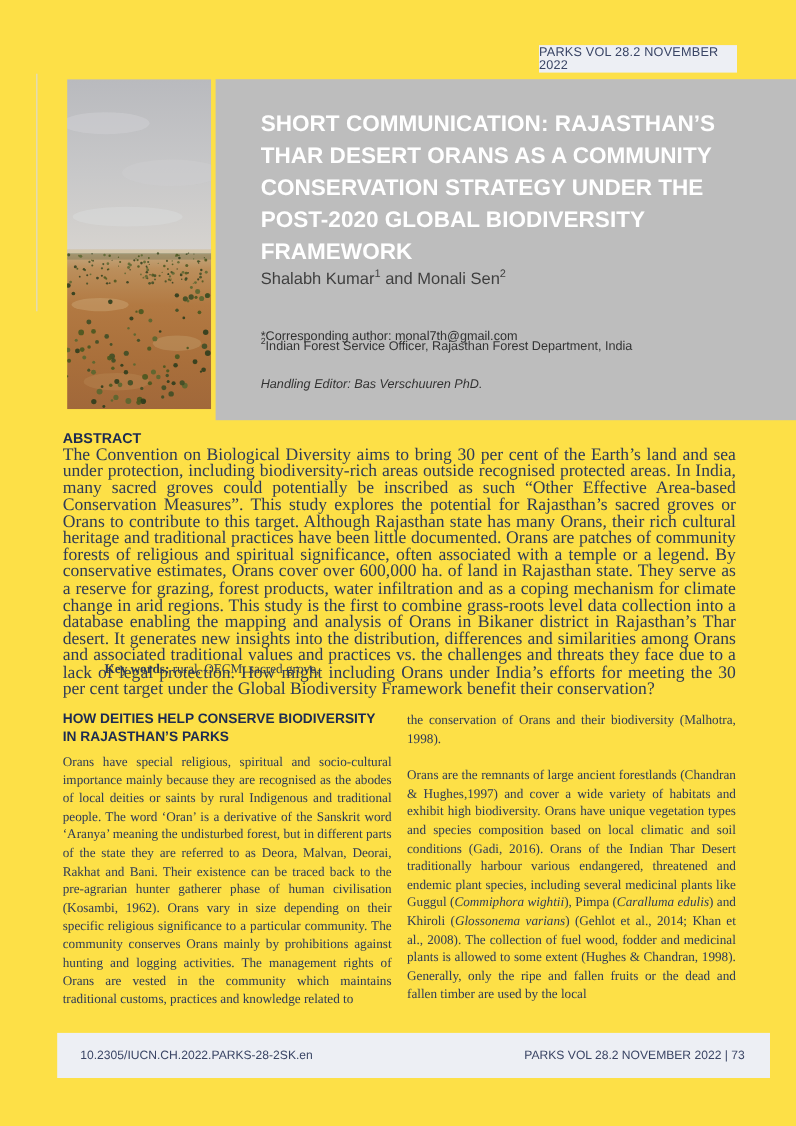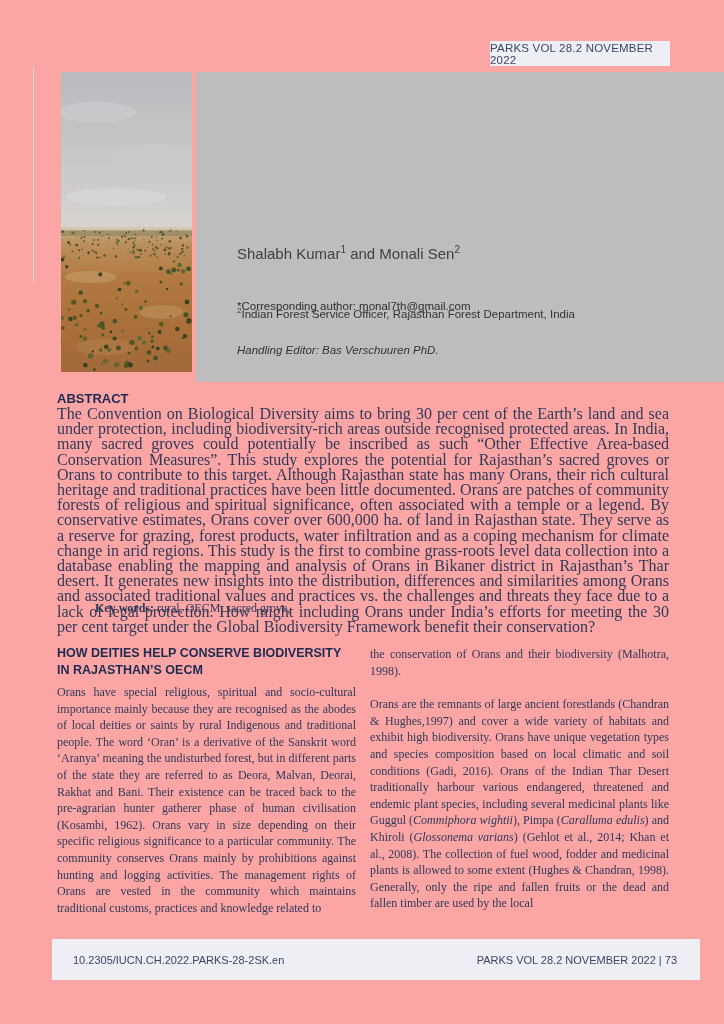--- a/index.html
+++ b/index.html
@@ -1,16 +1,16 @@
 <!DOCTYPE html>
 <html><head>
 <meta charset="utf-8">
 <style>
   html,body{margin:0;padding:0;background:#ffffff;}
-  .page{position:relative;width:724px;height:1024px;background:#fca5a5;overflow:hidden;
+  .page{position:relative;width:724px;height:1024px;background:#fde047;overflow:hidden;
         font-family:"Liberation Sans",sans-serif;}
   .margin-rule{position:absolute;left:33px;top:67px;width:1px;height:216px;background:#dadada;}
   .badge{position:absolute;left:490px;top:41px;width:180px;height:25px;background:#edeff4;
          display:flex;align-items:center;justify-content:center;
          font-size:11.5px;color:#3a4565;letter-spacing:0.2px;}
   .photo{position:absolute;left:61px;top:72px;width:131px;height:300px;}
   .photo svg{display:block;width:131px;height:300px;}
   .hero{position:absolute;left:196px;top:72px;width:528px;height:310px;background:#bdbdbd;}
   .hero-title{position:absolute;left:41px;top:26px;width:430px;color:#ffffff;
               font-size:20.5px;font-weight:bold;line-height:29px;}
@@ -286,36 +286,43 @@
           <circle cx="31.8" cy="279.5" r="1.25" fill="#2f3d1d" opacity="0.9"></circle>
           <circle cx="48.1" cy="277.8" r="2.15" fill="#5a6630" opacity="0.9"></circle>
           <circle cx="53.8" cy="249.1" r="2.33" fill="#3f4e26" opacity="0.9"></circle>
           <circle cx="91.5" cy="265.1" r="1.49" fill="#49561f" opacity="0.9"></circle>
           <circle cx="24.3" cy="293.1" r="2.41" fill="#2f3d1d" opacity="0.9"></circle>
         </g>
     </svg>
   </div>
 
   <div class="hero">
+    <div class="hero-title">
+      <div>SHORT COMMUNICATION: RAJASTHAN’S</div>
+      <div>THAR DESERT ORANS AS A COMMUNITY</div>
+      <div>CONSERVATION STRATEGY UNDER THE</div>
+      <div>POST-2020 GLOBAL BIODIVERSITY</div>
+      <div>FRAMEWORK</div>
+    </div>
     <div class="authors"><span>Shalabh Kumar</span><sup>1</sup><span> and </span><span>Monali Sen</span><sup>2</sup></div>
     <div class="corresponding">*Corresponding author: monal7th@gmail.com</div>
     <div class="affils">
       <div><sup>2</sup><span>Indian Forest Service Officer, Rajasthan Forest Department, India</span></div>
     </div>
     <div class="handling">Handling Editor: Bas Verschuuren PhD.</div>
   </div>
 
   <div class="abstract-heading">ABSTRACT</div>
   <div class="abstract-body">The Convention on Biological Diversity aims to bring 30 per cent of the Earth’s land and sea under protection, including biodiversity-rich areas outside recognised protected areas. In India, many sacred groves could potentially be inscribed as such “Other Effective Area-based Conservation Measures”. This study explores the potential for Rajasthan’s sacred groves or Orans to contribute to this target. Although Rajasthan state has many Orans, their rich cultural heritage and traditional practices have been little documented. Orans are patches of community forests of religious and spiritual significance, often associated with a temple or a legend. By conservative estimates, Orans cover over 600,000 ha. of land in Rajasthan state. They serve as a reserve for grazing, forest products, water infiltration and as a coping mechanism for climate change in arid regions. This study is the first to combine grass-roots level data collection into a database enabling the mapping and analysis of Orans in Bikaner district in Rajasthan’s Thar desert. It generates new insights into the distribution, differences and similarities among Orans and associated traditional values and practices vs. the challenges and threats they face due to a lack of legal protection. How might including Orans under India’s efforts for meeting the 30 per cent target under the Global Biodiversity Framework benefit their conservation?</div>
   <div class="keywords"><span class="kw-label">Key words:</span><span> rural, OECM, sacred grove,</span></div>
 
   <div class="col col-left">
     <div class="col-heading">
       <div>HOW DEITIES HELP CONSERVE BIODIVERSITY</div>
-      <div>IN RAJASTHAN’S OECM</div>
+      <div>IN RAJASTHAN’S PARKS</div>
     </div>
     <div class="col-body">Orans have special religious, spiritual and socio-cultural importance mainly because they are recognised as the abodes of local deities or saints by rural Indigenous and traditional people. The word ‘Oran’ is a derivative of the Sanskrit word ‘Aranya’ meaning the undisturbed forest, but in different parts of the state they are referred to as Deora, Malvan, Deorai, Rakhat and Bani. Their existence can be traced back to the pre-agrarian hunter gatherer phase of human civilisation (Kosambi, 1962). Orans vary in size depending on their specific religious significance to a particular community. The community conserves Orans mainly by prohibitions against hunting and logging activities. The management rights of Orans are vested in the community which maintains traditional customs, practices and knowledge related to</div>
   </div>
 
   <div class="col col-right">
     <div class="col-body first">the conservation of Orans and their biodiversity (Malhotra, 1998).</div>
     <div class="para-gap"></div>
     <div class="col-body first"><span>Orans are the remnants of large ancient forestlands (Chandran &amp; Hughes,1997) and cover a wide variety of habitats and exhibit high biodiversity. Orans have unique vegetation types and species composition based on local climatic and soil conditions (Gadi, 2016). Orans of the Indian Thar Desert traditionally harbour various endangered, threatened and endemic plant species, including several medicinal plants like Guggul (</span><em>Commiphora wightii</em><span>), Pimpa (</span><em>Caralluma edulis</em><span>) and Khiroli (</span><em>Glossonema varians</em><span>) (Gehlot et al., 2014; Khan et al., 2008). The collection of fuel wood, fodder and medicinal plants is allowed to some extent (Hughes &amp; Chandran, 1998). Generally, only the ripe and fallen fruits or the dead and fallen timber are used by the local</span></div>
   </div>
 

